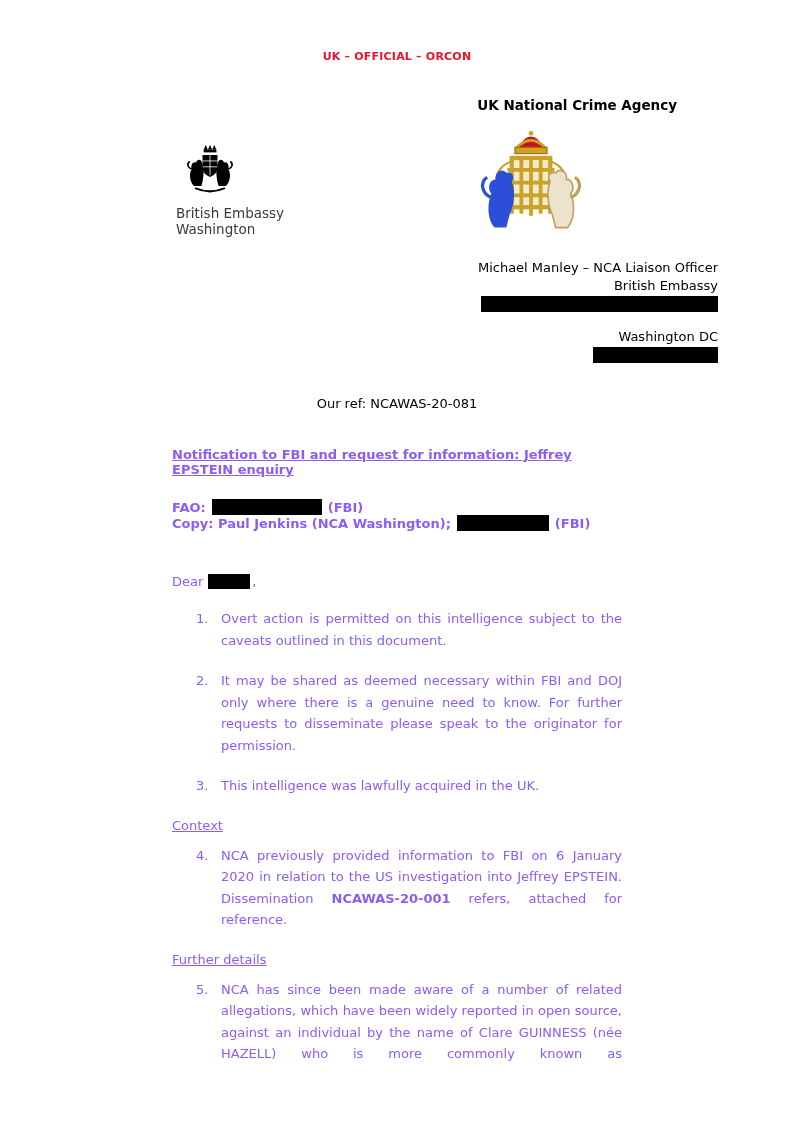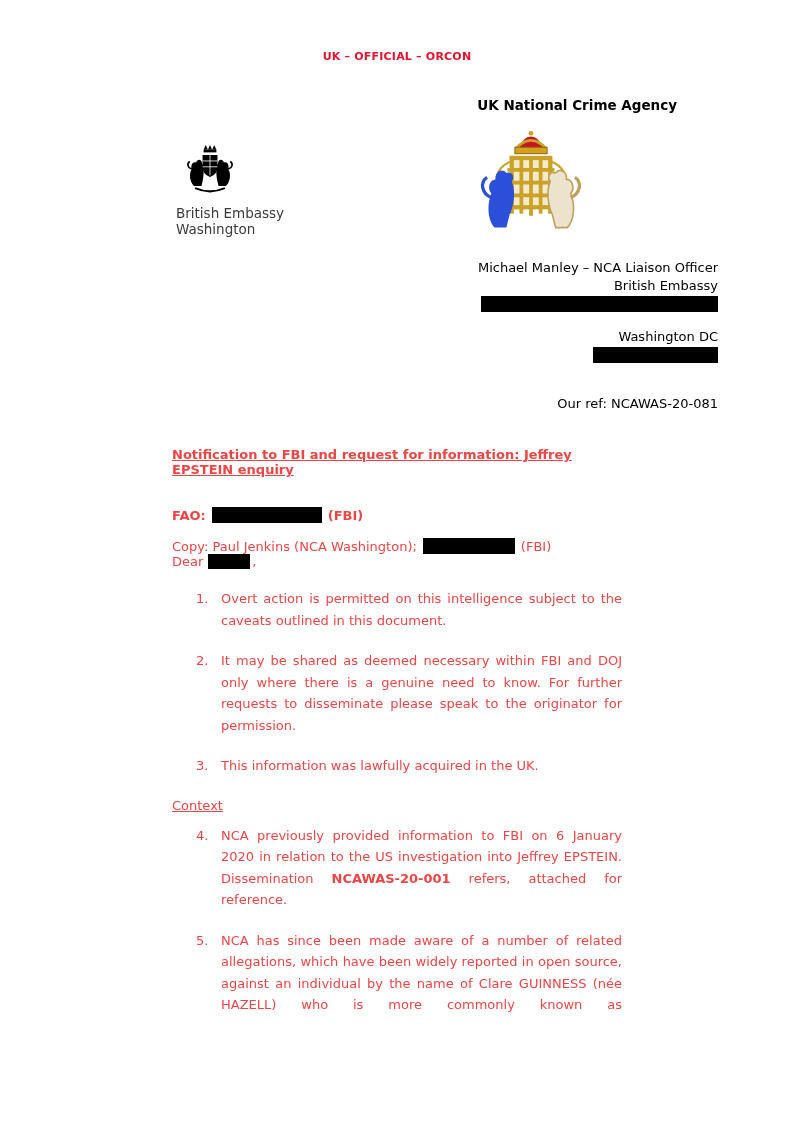--- a/index.html
+++ b/index.html
@@ -52,44 +52,44 @@
   }
   .crest { width: 150px; margin-top: -12px; }
   .crest svg { display: block; }
   .address {
     margin-top: 22px;
     text-align: right;
     line-height: 18px;
     color: #000000;
   }
   .address .gap { height: 12px; }
-  .ref-block { margin-top: 30px; }
+  .ref-block { margin-top: 30px; text-align: center; }
   .redaction {
     display: inline-block;
     background: var(--redaction-black, #000000);
     vertical-align: text-bottom;
   }
   .r-addr1 { width: 237px; height: 16px; margin: 1px 0 2px 0; }
   .r-addr2 { width: 125px; height: 16px; margin: 1px 0 0 0; }
   .r-fao  { width: 110px; height: 16px; margin: 0 6px; }
   .r-copy { width: 92px;  height: 16px; margin: 0 6px; }
   .r-dear { width: 42px;  height: 15px; margin: 0 2px 0 5px; }
   .letter-body {
     padding: 0 96px;
-    color: #ef4444;
+    color: #8b5cf6;
   }
   .subject {
     margin-top: 34px;
     font-weight: bold;
     text-decoration: underline;
     font-size: 13px;
   }
-  .fao-line { margin-top: 30px; font-weight: bold; }
-  .copy-line { margin-top: 15px; font-weight: normal; }
-  .salutation { }
+  .fao-line { margin-top: 22px; font-weight: bold; }
+  .copy-line { font-weight: bold; }
+  .salutation { margin-top: 43px; }
   .para {
     display: flex;
     margin-top: 19px;
     margin-left: 24px;
     line-height: 21.5px;
   }
   .para-num { width: 25px; flex-shrink: 0; }
   .para-text { flex: 1; text-align: justify; }
   .para-text.cutoff { text-align-last: justify; }
   .sub-heading {
@@ -197,30 +197,31 @@
       <span class="para-text">Overt action is permitted on this intelligence subject to the caveats outlined in this document.</span>
     </div>
 
     <div class="para">
       <span class="para-num">2.</span>
       <span class="para-text">It may be shared as deemed necessary within FBI and DOJ only where there is a genuine need to know. For further requests to disseminate please speak to the originator for permission.</span>
     </div>
 
     <div class="para">
       <span class="para-num">3.</span>
-      <span class="para-text">This information was lawfully acquired in the UK.</span>
+      <span class="para-text">This intelligence was lawfully acquired in the UK.</span>
     </div>
 
     <div class="sub-heading">Context</div>
 
     <div class="para">
       <span class="para-num">4.</span>
       <span class="para-text"><span>NCA previously provided information to FBI on 6 January 2020 in relation to the US investigation into Jeffrey EPSTEIN. Dissemination </span><b class="inline-bold">NCAWAS-20-001</b><span> refers, attached for reference.</span></span>
     </div>
 
+    <div class="sub-heading">Further details</div>
 
     <div class="para">
       <span class="para-num">5.</span>
       <span class="para-text cutoff">NCA has since been made aware of a number of related allegations, which have been widely reported in open source, against an individual by the name of Clare GUINNESS (née HAZELL) who is more commonly known as</span>
     </div>
 
   </div>
 </div>
 
 </body></html>

